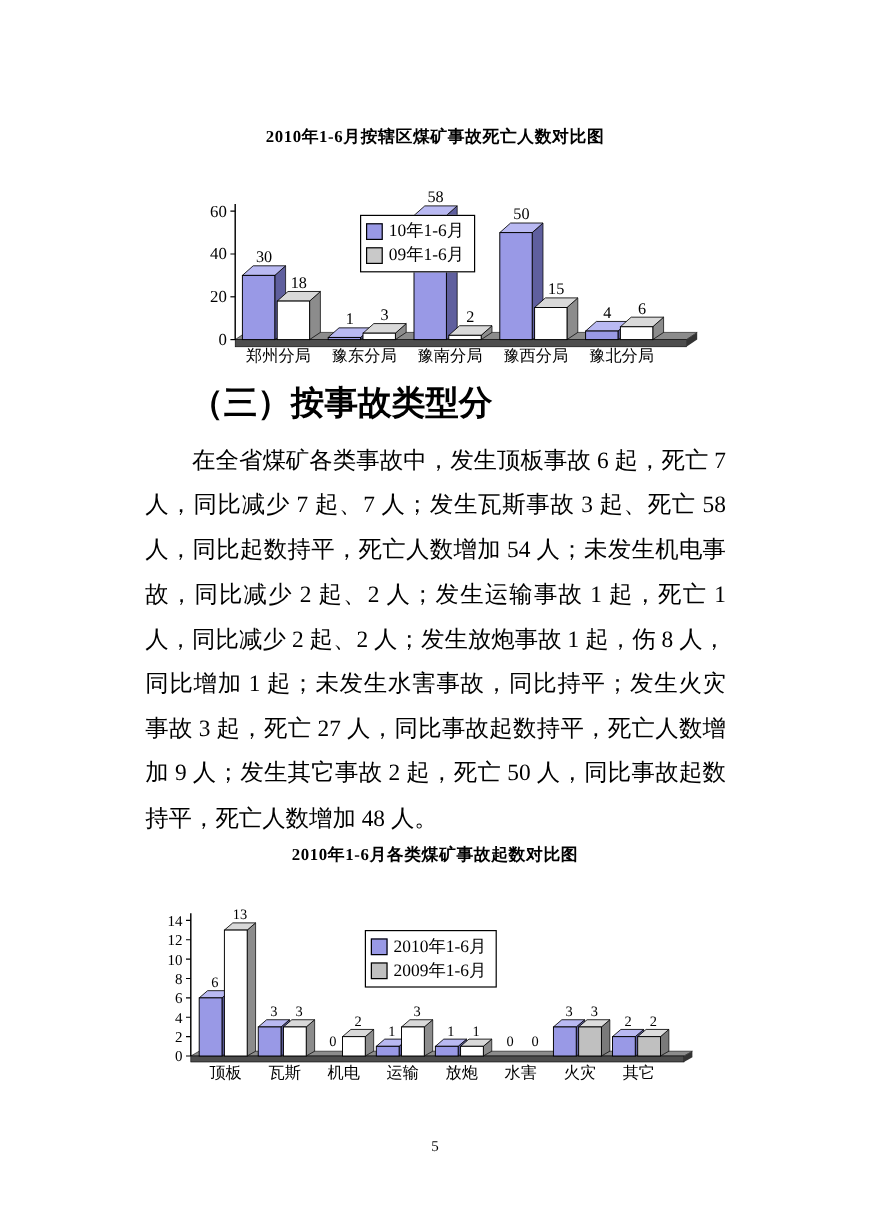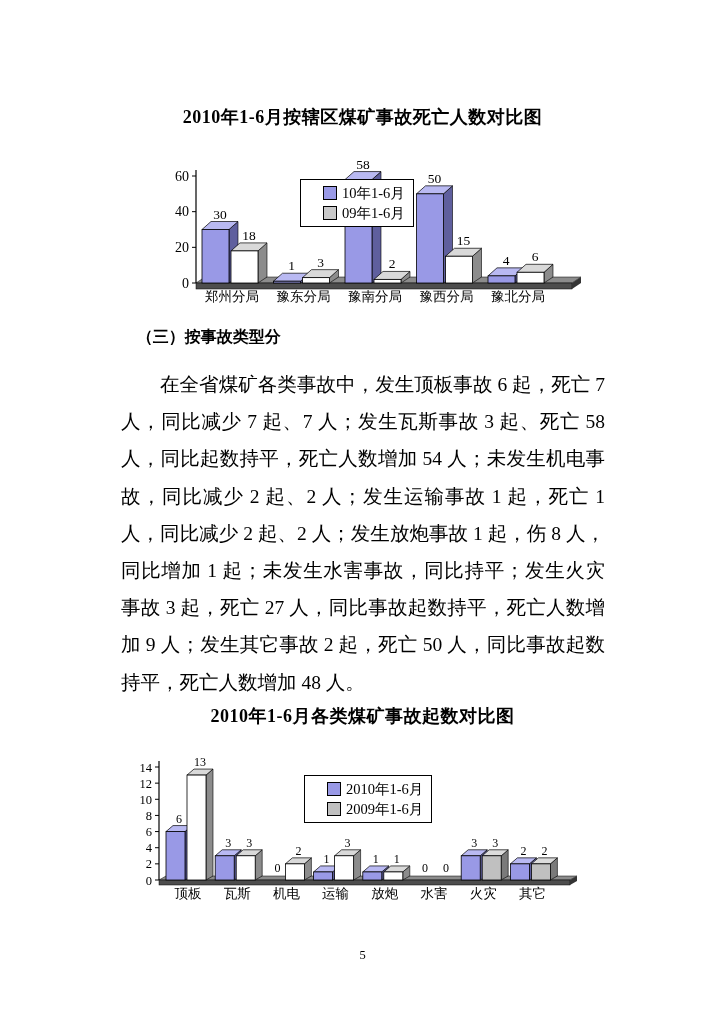--- a/index.html
+++ b/index.html
@@ -3,43 +3,43 @@
 <meta charset="utf-8">
 <style>
   html, body { margin:0; padding:0; }
   body {
     width:725px; height:1025px; background:#ffffff; position:relative;
     font-family:"Liberation Serif","DejaVu Serif",serif; color:#000;
     overflow:hidden;
   }
   .chart-title {
     position:absolute; left:0; width:725px; text-align:center;
-    font-size:18px; font-weight:bold; letter-spacing:0.5px;
+    font-size:14px; font-weight:bold; letter-spacing:0.5px;
   }
   #chart1-title { top:105px; }
   #chart2-title { top:704px; }
   .chart-box { position:absolute; }
   #chart1-box { left:140px; top:143px; width:462px; height:172px; }
   #chart2-box { left:122px; top:748px; width:512px; height:165px; }
   .chart-box svg { position:absolute; left:0; top:0; }
   .chart-box svg text { font-family:"Liberation Serif","DejaVu Serif",serif; }
   .legend {
     position:absolute; background:#ffffff; border:1.5px solid #000;
-    padding:3px 8px 3px 22px; z-index:5;
+    padding:3px 8px 3px 4px; z-index:5;
   }
   #legend1 { left:160px; top:36px; }
   #legend2 { left:182px; top:27px; }
   .legend-row { display:flex; align-items:center; height:20px; white-space:nowrap; }
   .legend-swatch {
     width:12px; height:12px; border:1px solid #000; margin-right:5px; flex:0 0 auto;
   }
   .legend-label { font-size:14.5px; line-height:20px; }
   .text-block { position:absolute; left:108px; top:320px; width:510px; }
   .section-heading {
-    font-size:16px; font-weight:bold; margin:0 0 5px 0;
+    font-size:28px; font-weight:bold; margin:0 0 5px 0;
     text-indent:1.8em; line-height:33px;
   }
   .body-paragraph {
     font-size:19.5px; line-height:37.2px; margin:13px;
     text-align:justify; text-indent:2em;
   }
   .page-number {
     position:absolute; top:948px; left:0; width:725px; text-align:center;
     font-size:12.5px;
   }

